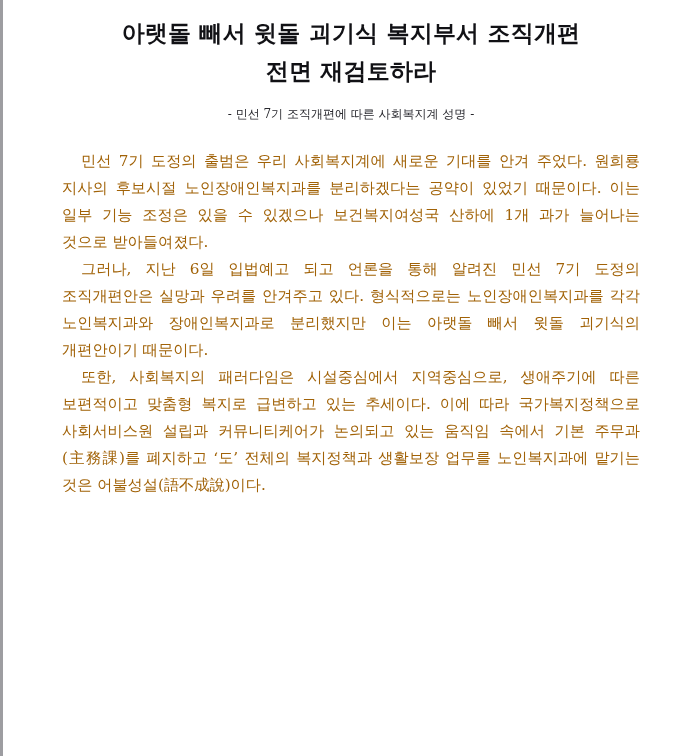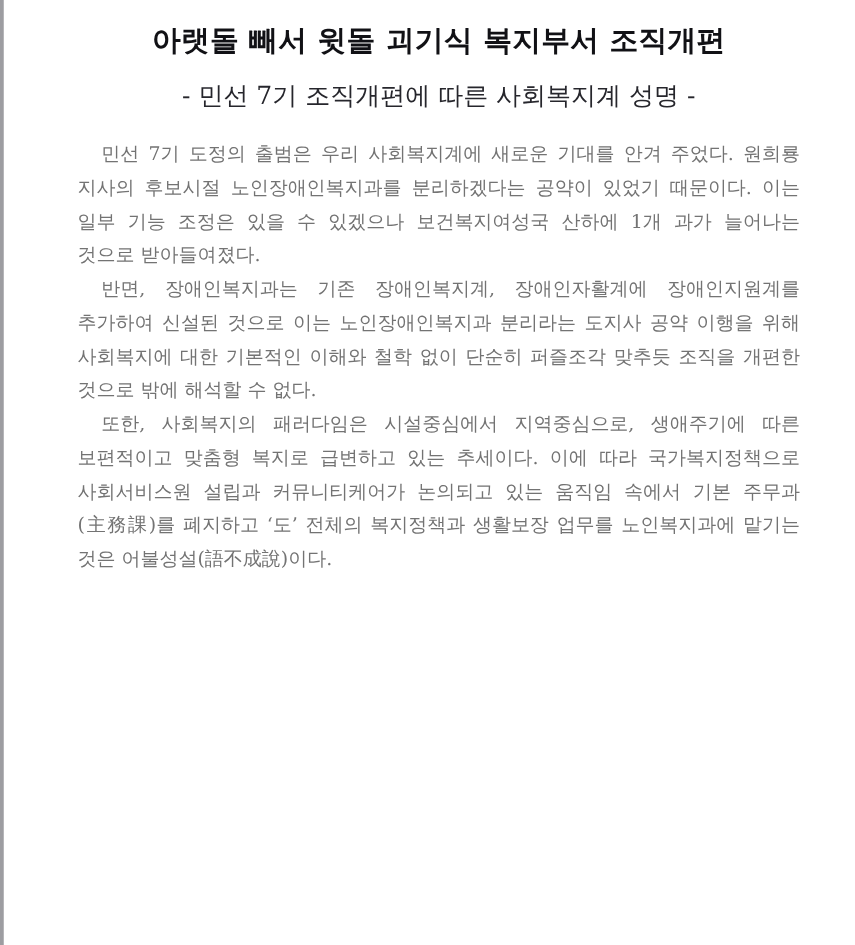--- a/index.html
+++ b/index.html
@@ -40,53 +40,54 @@
   .doc-title-line {
     font-size: 23px;
     font-weight: bold;
     line-height: 38px;
     letter-spacing: 0.2px;
     color: #111115;
     white-space: nowrap;
   }
   .doc-subtitle {
     margin-top: 12px;
-    font-size: 20px;
+    font-size: 12px;
     line-height: 24px;
     color: #26262c;
     white-space: nowrap;
   }
   .body-block {
     margin-top: 22px;
   }
   .para {
     font-size: 15.2px;
     line-height: 27px;
     text-align: justify;
     text-justify: inter-character;
     text-indent: 19px;
     margin: 0;
     word-break: keep-all;
-    color: #737373;
+    color: #a16207;
   }
   .para.last-line-left {
     text-align-last: left;
   }
 </style>
 </head>
 <body>
 
 <div class="page-edge-rule"></div>
 
 <div class="page">
 
   <div class="title-block">
     <div class="doc-title-line">아랫돌 빼서 윗돌 괴기식 복지부서 조직개편</div>
+    <div class="doc-title-line">전면 재검토하라</div>
     <div class="doc-subtitle">- 민선 7기 조직개편에 따른 사회복지계 성명 -</div>
   </div>
 
   <div class="body-block">
     <p class="para last-line-left">민선 7기 도정의 출범은 우리 사회복지계에 새로운 기대를 안겨 주었다. 원희룡 지사의 후보시절 노인장애인복지과를 분리하겠다는 공약이 있었기 때문이다. 이는 일부 기능 조정은 있을 수 있겠으나 보건복지여성국 산하에 1개 과가 늘어나는 것으로 받아들여졌다.</p>
-    <p class="para last-line-left">반면, 장애인복지과는 기존 장애인복지계, 장애인자활계에 장애인지원계를 추가하여 신설된 것으로 이는 노인장애인복지과 분리라는 도지사 공약 이행을 위해 사회복지에 대한 기본적인 이해와 철학 없이 단순히 퍼즐조각 맞추듯 조직을 개편한 것으로 밖에 해석할 수 없다.</p>
+    <p class="para last-line-left">그러나, 지난 6일 입법예고 되고 언론을 통해 알려진 민선 7기 도정의 조직개편안은 실망과 우려를 안겨주고 있다. 형식적으로는 노인장애인복지과를 각각 노인복지과와 장애인복지과로 분리했지만 이는 아랫돌 빼서 윗돌 괴기식의 개편안이기 때문이다.</p>
     <p class="para last-line-left">또한, 사회복지의 패러다임은 시설중심에서 지역중심으로, 생애주기에 따른 보편적이고 맞춤형 복지로 급변하고 있는 추세이다. 이에 따라 국가복지정책으로 사회서비스원 설립과 커뮤니티케어가 논의되고 있는 움직임 속에서 기본 주무과(主務課)를 폐지하고 ‘도’ 전체의 복지정책과 생활보장 업무를 노인복지과에 맡기는 것은 어불성설(語不成說)이다.</p>
   </div>
 
 </div>
 
 </body></html>

